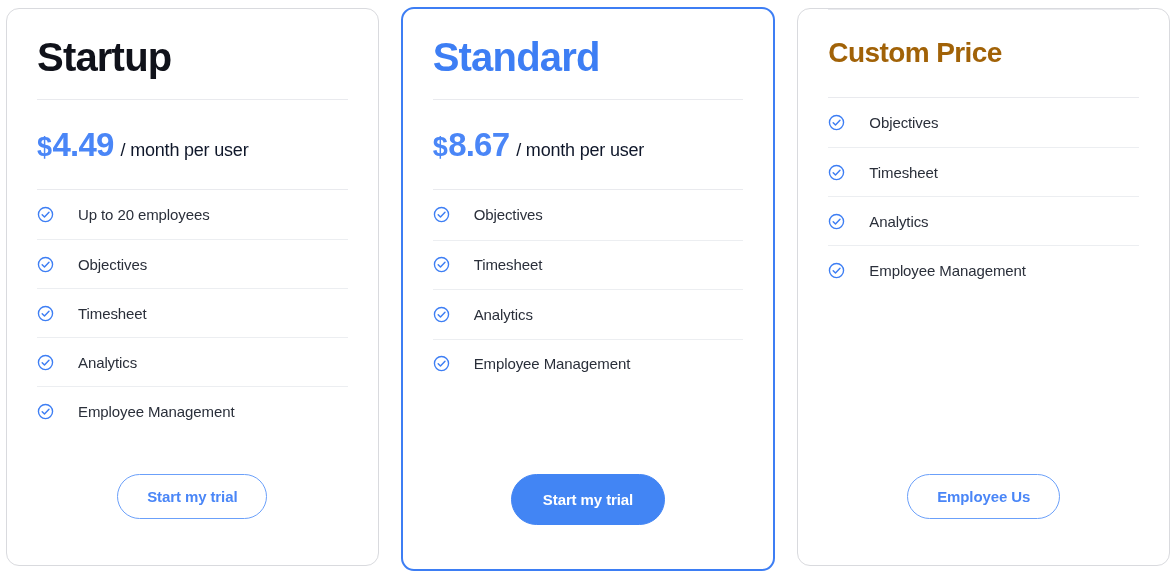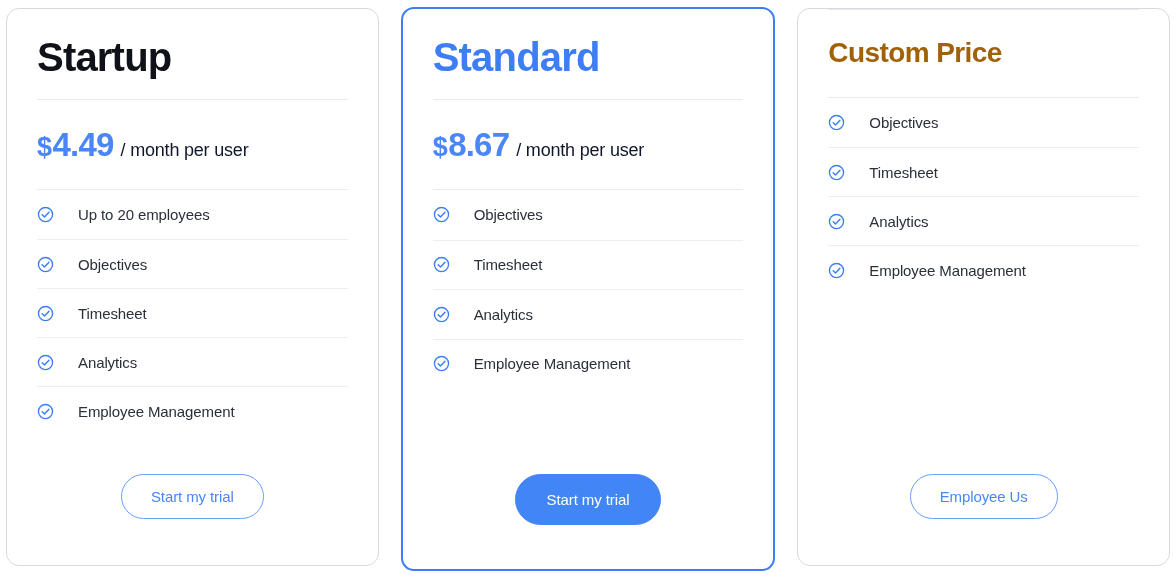--- a/index.html
+++ b/index.html
@@ -124,21 +124,21 @@
     margin-top: auto;
     display: flex;
     justify-content: center;
     padding-bottom: 46px;
   }
   .featured .cta-wrap { padding-bottom: 44px; }
 
   .cta-button {
     font-family: "Liberation Sans", sans-serif;
     font-size: 15px;
-    font-weight: normal;
+    font-weight: bold;
     letter-spacing: -0.1px;
     border-radius: 40px;
     padding: 14px 29px;
     cursor: pointer;
     background: #ffffff;
     color: #4a86f7;
     border: 1.5px solid #6ba0fa;
     line-height: 1;
   }
   .cta-button.solid {

